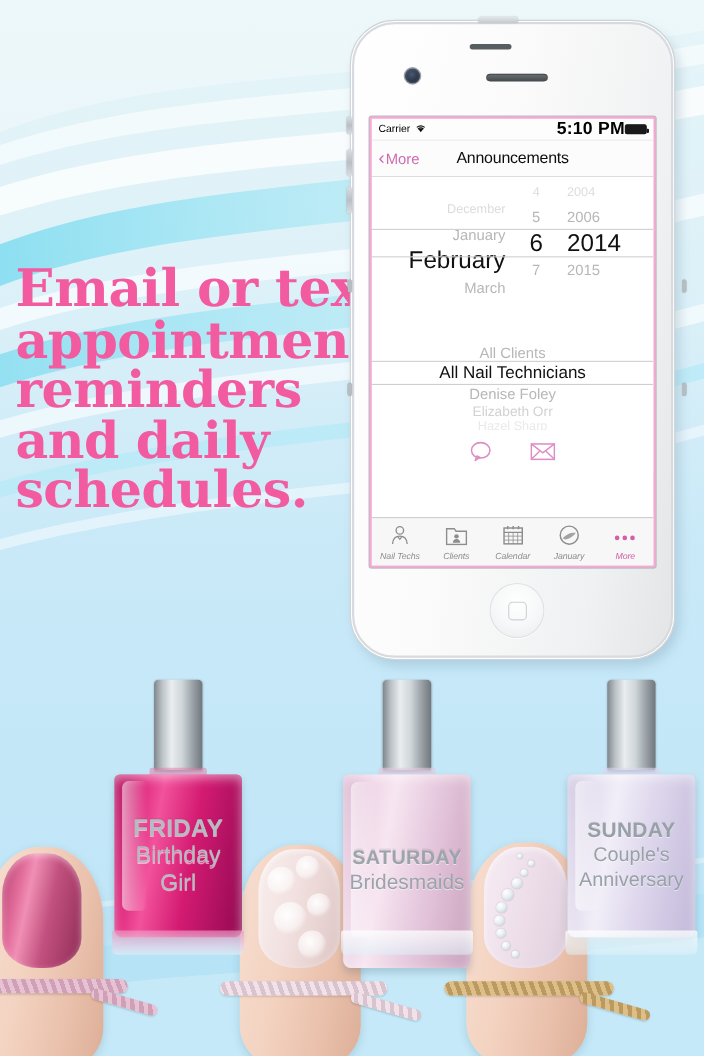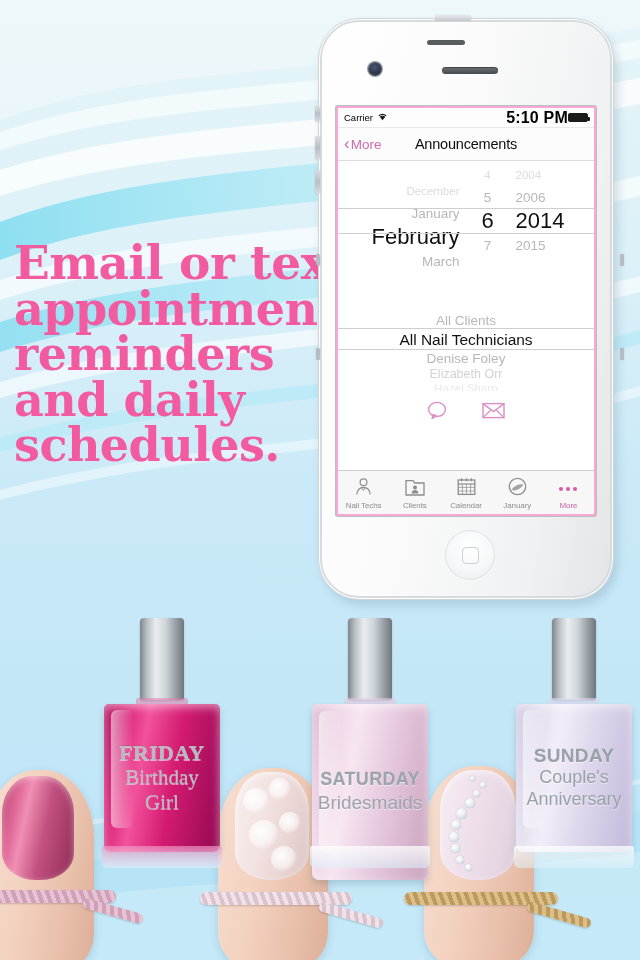--- a/index.html
+++ b/index.html
@@ -166,21 +166,21 @@
     height:38px; display:flex; align-items:center; justify-content:center;
     gap:34px; background:#fff;
   }
   .ai { cursor:pointer; display:flex; align-items:center; justify-content:center; }
 
   .tabbar {
     position:absolute; left:0; right:0; bottom:0; height:44px;
     background:#f7f7f7; border-top:1px solid #cfcfcf;
     display:flex; align-items:center;
   }
-  .tab { flex:1; display:flex; flex-direction:column; align-items:center; justify-content:center; gap:5px; cursor:pointer; }
+  .tab { flex:1; display:flex; flex-direction:column; align-items:center; justify-content:center; gap:5px; cursor:pointer;font-style:italic; }
   .tab-ico { height:21px; display:flex; align-items:flex-end; }
   .tab-lbl { font-size:8px; color:#8d8d8d; letter-spacing:-0.1px; }
   .tab.active .tab-lbl { color:#d060a8; }
 
   
   .bottle { position:absolute; z-index:5; }
   .cap {
     position:absolute; left:50%; border-radius:4px 4px 2px 2px;
     background:linear-gradient(90deg,#7e868c 0%,#b9c0c5 16%,#e9edef 36%,#cfd5d9 58%,#9aa2a8 80%,#6f767c 100%);
     box-shadow:0 1px 2px rgba(0,0,0,.22);
@@ -501,21 +501,21 @@
   <div class="cord" style="left:-20px; top:126px; width:154px;
               background:repeating-linear-gradient(70deg,#dcbe86 0 4px,#bb9a5f 4px 8px);"></div>
   <div class="cord-end" style="left:102px; top:144px; width:66px;
               background:repeating-linear-gradient(70deg,#dcbe86 0 4px,#bb9a5f 4px 8px);"></div>
 </div>
 
 <div class="bottle" style="left:92px; top:618px; width:140px; height:262px;">
   <div class="cap" style="margin-left:-22px; top:0; width:44px; height:82px;"></div>
   <div class="neck" style="margin-left:-26px; top:80px; width:52px; height:8px; background:rgba(230,120,165,.5); border-radius:2px;"></div>
   <div class="glass" style="margin-left:-58px; top:86px; width:116px; height:148px;
-              background:linear-gradient(100deg,#b31060 0%,#e02c80 20%,#f2529c 33%,#d41b72 58%,#a90f5e 85%,#91094f 100%);font-family:Liberation Serif, serif;">
+              background:linear-gradient(100deg,#b31060 0%,#e02c80 20%,#f2529c 33%,#d41b72 58%,#a90f5e 85%,#91094f 100%);">
     <div class="b-label">
       <div class="b-day" style="font-size:22px;line-height:1.12">FRIDAY</div>
       <div class="b-l2" style="font-size:21px;line-height:1.2">Birthday</div>
       <div class="b-l3" style="font-size:21px;line-height:1.2">Girl</div>
     </div>
   </div>
   <div class="foot" style="margin-left:-60px; top:228px; width:120px; height:22px; background:linear-gradient(180deg,rgba(242,150,195,.65),rgba(220,235,245,.75));"></div>
 </div>
 
 <div class="bottle" style="left:300px; top:618px; width:140px; height:262px;">

